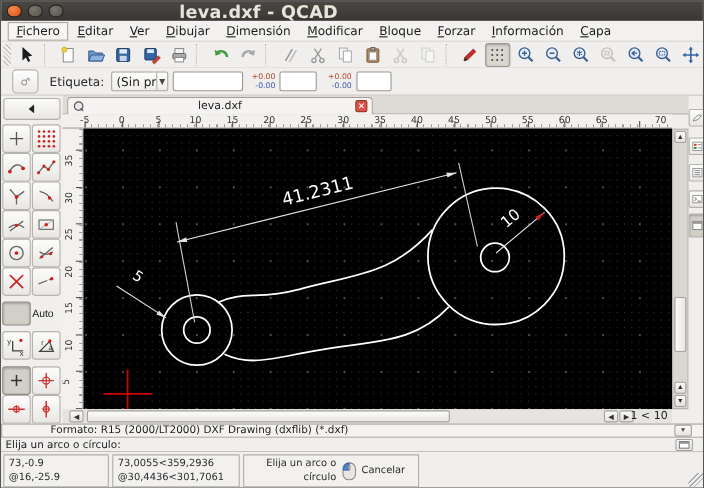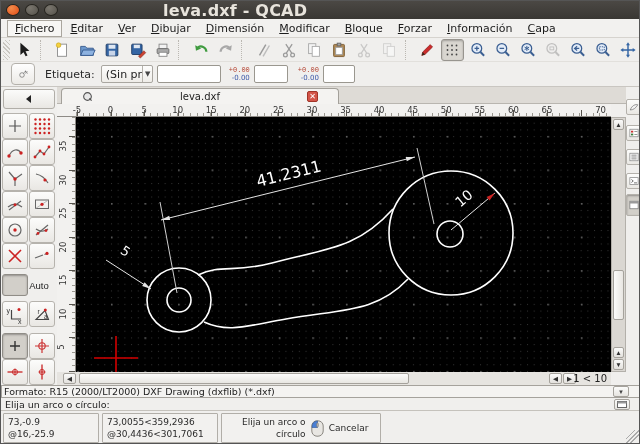--- a/index.html
+++ b/index.html
@@ -34,37 +34,37 @@
   .dim-iconbtn{width:24px;height:22px;border:1px solid #b4b1ab;border-radius:4px;
     background:linear-gradient(#fefefe,#eceae6);display:flex;align-items:center;justify-content:center;margin:0 4px 0 10px;}
   .lbl{margin:16px 6px;color:#2a2a2a;}
   .combo{height:18px;border:1px solid #a9a6a0;background:linear-gradient(#fdfdfc,#efede9);
     display:flex;align-items:center;border-radius:2px;}
   .combo .cval{padding:0 4px;white-space:nowrap;overflow:hidden;}
   .combo .carr{width:14px;height:16px;border-left:1px solid #b5b2ac;display:flex;align-items:center;justify-content:center;font-size:7px;color:#444;}
   .tinput{height:18px;border:1px solid #9a978f;background:#fff;border-radius:2px;}
   .tolpair{display:flex;flex-direction:column;justify-content:center;line-height:8px;
     font-size:7px;margin:0 4px;text-align:right;}
-  .tolpair .up{color:#b3402e;font-family:Liberation Mono, monospace;}
+  .tolpair .up{color:#b3402e;}
   .tolpair .dn{color:#3a57a8;}
   
   .leftcol{position:absolute;left:0;top:86px;width:56px;height:298px;background:#f0efed;}
   .collapse{position:absolute;left:2px;top:2px;width:52px;height:20px;border:1px solid #b1aea8;
     border-radius:3px;background:linear-gradient(#fbfbfa,#e9e7e3);display:flex;align-items:center;justify-content:center;}
   .tool{position:absolute;width:26px;height:26px;border:1px solid #b6b3ad;border-radius:3px;
     background:linear-gradient(#fcfcfb,#e9e7e3);display:flex;align-items:center;justify-content:center;padding:0;}
   .tool.pressed{background:#d2cfc9;border-color:#908d87;box-shadow:inset 0 1px 2px rgba(0,0,0,.3);}
   .tool svg{width:20px;height:20px;}
   .tool .autolbl{font-size:9.5px;color:#222;padding-left:48px;}
   
   .tabbar{position:absolute;left:56px;top:86px;width:569px;height:17px;background:#dedbd6;
     border-bottom:1px solid #b9b6b0;}
   .tab{position:absolute;left:4px;top:1px;width:278px;height:16px;background:#f4f3f1;
     border:1px solid #a3a09a;border-bottom:none;border-radius:4px 4px 0 0;
-    display:flex;align-items:center;padding:0 20px;}
+    display:flex;align-items:center;padding:0 4px;}
   .tab .ttl{flex:1;text-align:center;font-size:10px;color:#222;}
   .tabclose{width:11px;height:11px;border-radius:2px;background:#d35448;border:1px solid #a03428;
     color:#fff;font-size:8px;line-height:9px;text-align:center;padding:0;}
   .ruler-top{position:absolute;left:56px;top:103px;width:554px;height:13px;background:#f2f1ef;
     border-bottom:1px solid #8e8b86;overflow:hidden;}
   .ruler-top::after{content:"";position:absolute;left:19px;right:0;bottom:0;height:3px;
     background:repeating-linear-gradient(to right,#9a978f 0 1px,transparent 1px 6.71px);}
   .ruler-left{position:absolute;left:56px;top:116px;width:19px;height:255px;background:#f2f1ef;
     border-right:1px solid #8e8b86;overflow:hidden;}
   .ruler-left::after{content:"";position:absolute;top:0;bottom:0;right:0;width:3px;
@@ -87,21 +87,21 @@
   .zoomlbl{position:absolute;right:4px;font-size:10px;color:#222;}
   
   .dockcol{position:absolute;left:625px;top:96px;width:15px;height:288px;background:#f0efed;}
   .dockbtn{position:absolute;left:0px;width:15px;height:16px;border:1px solid #b4b1ab;border-radius:2px;
     background:linear-gradient(#fcfcfb,#e9e7e3);display:flex;align-items:center;justify-content:center;padding:0;}
   .dockbtn.pressed{background:#d2cfc9;box-shadow:inset 0 1px 2px rgba(0,0,0,.3);}
   .dockbtn svg{width:12px;height:12px;}
   
   .formatrow{position:absolute;left:0;top:384px;width:640px;height:13px;background:#f4f3f1;
     border:1px solid #a5a29c;display:flex;align-items:center;font-size:9.5px;}
-  .formatrow .ftext{padding-left:2px;flex:1;}
+  .formatrow .ftext{padding-left:18px;flex:1;margin-left:26px;}
   .cmdrow{position:absolute;left:0;top:397px;width:640px;height:13px;background:#f0efed;
     border-bottom:1px solid #c5c2bc;display:flex;align-items:center;font-size:9.5px;}
   .cmdrow .ctext{padding-left:4px;flex:1;}
   .minibtn{width:16px;height:11px;margin-right:11px;border:1px solid #a5a29c;border-radius:2px;
     background:linear-gradient(#fbfbfa,#e6e4e0);display:flex;align-items:center;justify-content:center;font-size:6px;color:#444;padding:0;}
   .statusbar{position:absolute;left:0;top:410px;width:640px;height:34px;background:#f0efed;
     display:flex;align-items:stretch;padding:2px 0 2px 2px;font-size:9px;line-height:12px;color:#2a2a2a;}
   .spanel{border:1px solid #b1aea8;background:#f2f1ef;border-radius:1px;margin-right:3px;
     padding:1px 4px;display:flex;flex-direction:column;justify-content:center;}
   .spanel.coords{width:96px;}

